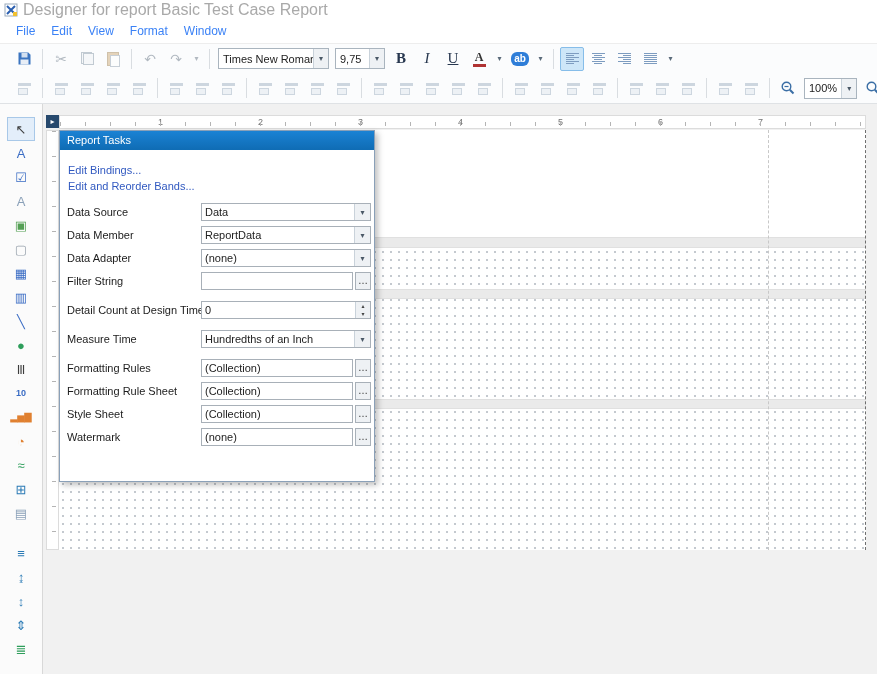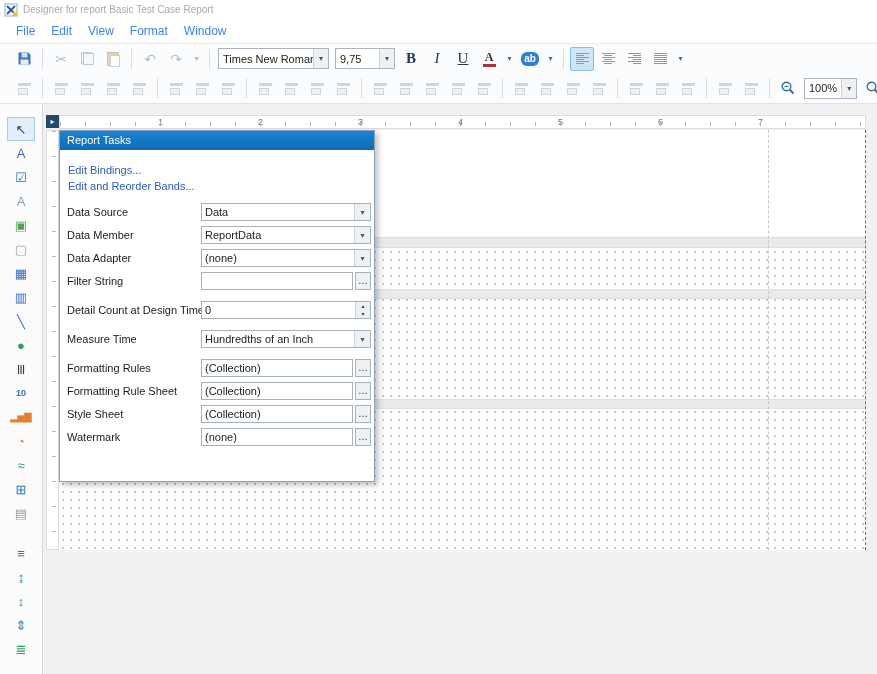--- a/index.html
+++ b/index.html
@@ -2,21 +2,21 @@
 <html><head>
 <meta charset="utf-8">
 <style>
   *{box-sizing:border-box;margin:0;padding:0}
   html,body{width:877px;height:674px}
   body{font-family:"Liberation Sans",sans-serif;background:#fff;overflow:hidden}
   .app{position:relative;width:877px;height:674px;background:#fff;font-size:12px;color:#222;overflow:hidden}
 
   
   .titlebar{height:19px;display:flex;align-items:center;gap:5px;padding-left:4px;background:#fff}
-  .title-text{color:#a9a9a9;font-size:10px;white-space:nowrap}
+  .title-text{color:#a9a9a9;font-size:16px;white-space:nowrap}
   .menubar{height:24px;display:flex;align-items:center;padding-left:8px;background:#fff}
   .menu-item{padding:3px 8px;color:#3b82f6;cursor:default}
 
   
   .toolbar{display:flex;align-items:center;padding-left:12px;gap:2px;background:#fbfcfd}
   .tb1{height:30px;border-top:1px solid #ededed}
   .tb2{height:31px;border-bottom:1px solid #dfe2e5}
   .tbtn{min-width:24px;height:24px;display:flex;align-items:center;justify-content:center;border:1px solid transparent;border-radius:2px;cursor:default}
   .tbtn.narrow{min-width:13px}
   .tbtn.sel{background:#cde6f8;border-color:#86bde9}
@@ -31,21 +31,21 @@
   .ic-copy::before{left:0;top:0}.ic-copy::after{right:0;bottom:0}
   .ic-paste{position:relative;width:12px;height:14px;background:#c9a36a;border:1px solid #9a7a46}
   .ic-paste::after{content:"";position:absolute;right:-2px;bottom:-2px;width:8px;height:10px;background:#fff;border:1px solid #8a9aaa}
   .fc{display:flex;flex-direction:column;align-items:center;line-height:1}
   .fc-a{font-family:"Liberation Serif",serif;font-size:12px;font-weight:bold;color:#333}
   .fc-bar{width:13px;height:3px;margin-top:1px}
   .hl-chip{font-size:10px;font-weight:bold;color:#fff;border-radius:6px;padding:1px 3px;line-height:1.2}
   .combo{height:21px;border:1px solid #a9b4be;background:#fff;display:flex;align-items:center;font-size:11px;margin:0 2px}
   .combo-val{flex:1;padding:0 4px;white-space:nowrap;overflow:hidden}
   .arrow-btn{width:15px;height:100%;background:#eef1f4;border-left:1px solid #c9d2da;display:flex;align-items:center;justify-content:center;font-size:8px;color:#4a5866;flex:none}
-  .wcombo{width:111px}.scombo{width:60px}.zcombo{width:60px}
+  .wcombo{width:111px}.scombo{width:50px}.zcombo{width:60px}
   .al{width:13px;height:11px;position:relative}
   .al::before{content:"";position:absolute;left:0;top:0;width:13px;height:11px;background:repeating-linear-gradient(to bottom,#7d9cc0 0 1.5px,transparent 1.5px 4px)}
   .al::after{content:"";position:absolute;top:2px;height:9px;width:8px;background:repeating-linear-gradient(to bottom,#7d9cc0 0 1.5px,transparent 1.5px 4px)}
   .al-left::after{left:0}.al-center::after{left:2.5px}.al-right::after{right:0}.al-justify::after{left:0;width:13px}
   .tb2-groups{display:flex;align-items:center;gap:2px}
   .ph{width:15px;height:14px;position:relative}
   .ph::before{content:"";position:absolute;left:1px;right:1px;top:2px;height:3px;background:#97aabc}
   .ph::after{content:"";position:absolute;left:1px;width:8px;top:7px;height:5px;border:1px solid #97aabc;background:#dde5ec}
 
   

